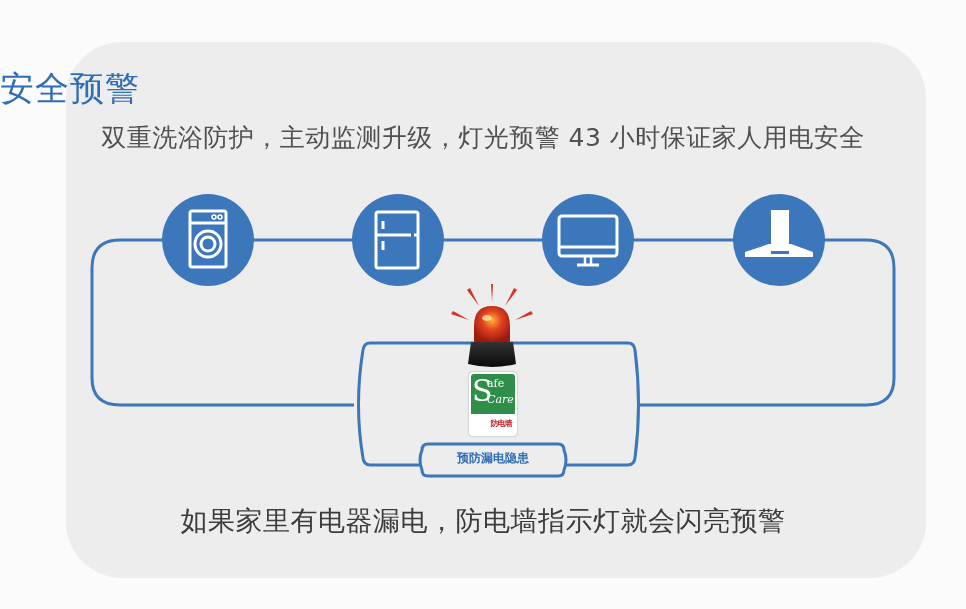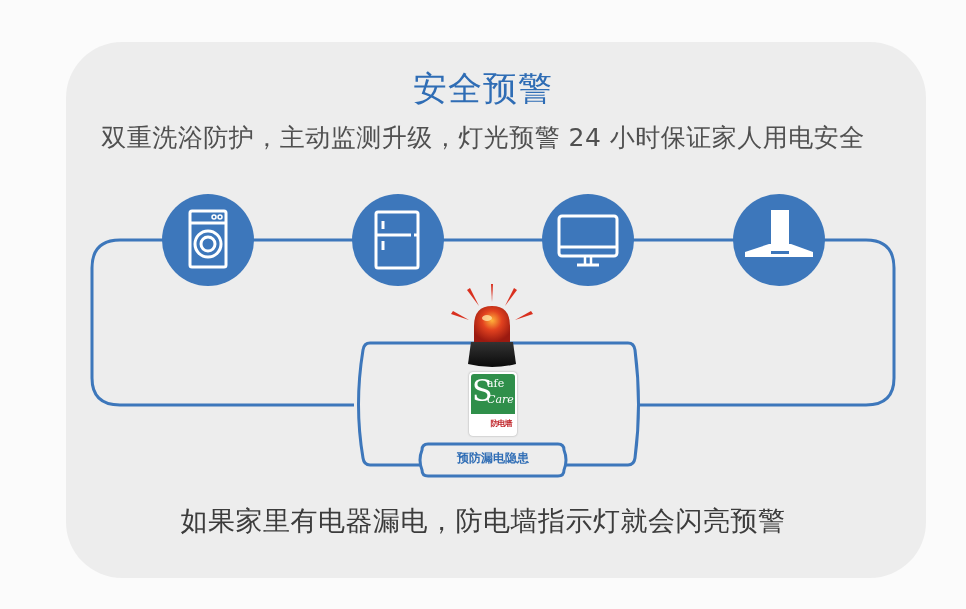--- a/index.html
+++ b/index.html
@@ -5,21 +5,21 @@
   html, body { margin:0; padding:0; }
   body {
     width:966px; height:609px; background:#fbfbfb; position:relative; overflow:hidden;
     font-family: "DejaVu Sans", "Liberation Sans", sans-serif;
   }
   .card {
     position:absolute; left:66px; top:42px; width:860px; height:536px;
     background:#ededed; border-radius:56px;
   }
   .title {
-    position:absolute; left:0; top:66px; width:966px; text-align:center;
+    position:absolute; left:0; top:66px; width:966px; 
     font-size:34px; color:#2f6db5; letter-spacing:1px; line-height:44px;
   }
   .subtitle {
     position:absolute; left:0; top:121px; width:966px; text-align:center;
     font-size:25px; color:#505050; line-height:34px; letter-spacing:0.5px;
   }
   .bottom-text {
     position:absolute; left:0; top:502px; width:966px; text-align:center;
     font-size:27px; color:#3c3c3c; line-height:38px; letter-spacing:0.5px;
   }
@@ -53,21 +53,21 @@
     position:absolute; left:420px; top:446px; width:146px; text-align:center;
     font-size:12px; font-weight:bold; color:#2f6db5; line-height:24px;
   }
 </style>
 </head>
 <body>
 
 <div class="card"></div>
 
 <div class="title">安全预警</div>
-<div class="subtitle">双重洗浴防护，主动监测升级，灯光预警 24 小时保证家人用电安全</div>
+<div class="subtitle">双重洗浴防护，主动监测升级，灯光预警 43 小时保证家人用电安全</div>
 
 <svg class="diagram" width="966" height="609">
 
   <path d="M208 240 L120 240 Q92 240 92 268 L92 378 Q92 405 120 405 L354 405" fill="none" stroke="#3d77bb" stroke-width="3"></path>
   <path d="M638 405 L866 405 Q894 405 894 378 L894 268 Q894 240 866 240 L780 240" fill="none" stroke="#3d77bb" stroke-width="3"></path>
 
   <line x1="208" y1="240" x2="780" y2="240" stroke="#3d77bb" stroke-width="3"></line>
 
   <path d="M370 343 L628 343 Q634 343 635 350 Q642 405 635 458 Q634 465 628 465 L370 465 Q364 465 363 458 Q354 405 363 350 Q364 343 370 343 Z" fill="none" stroke="#3d77bb" stroke-width="3"></path>
 

